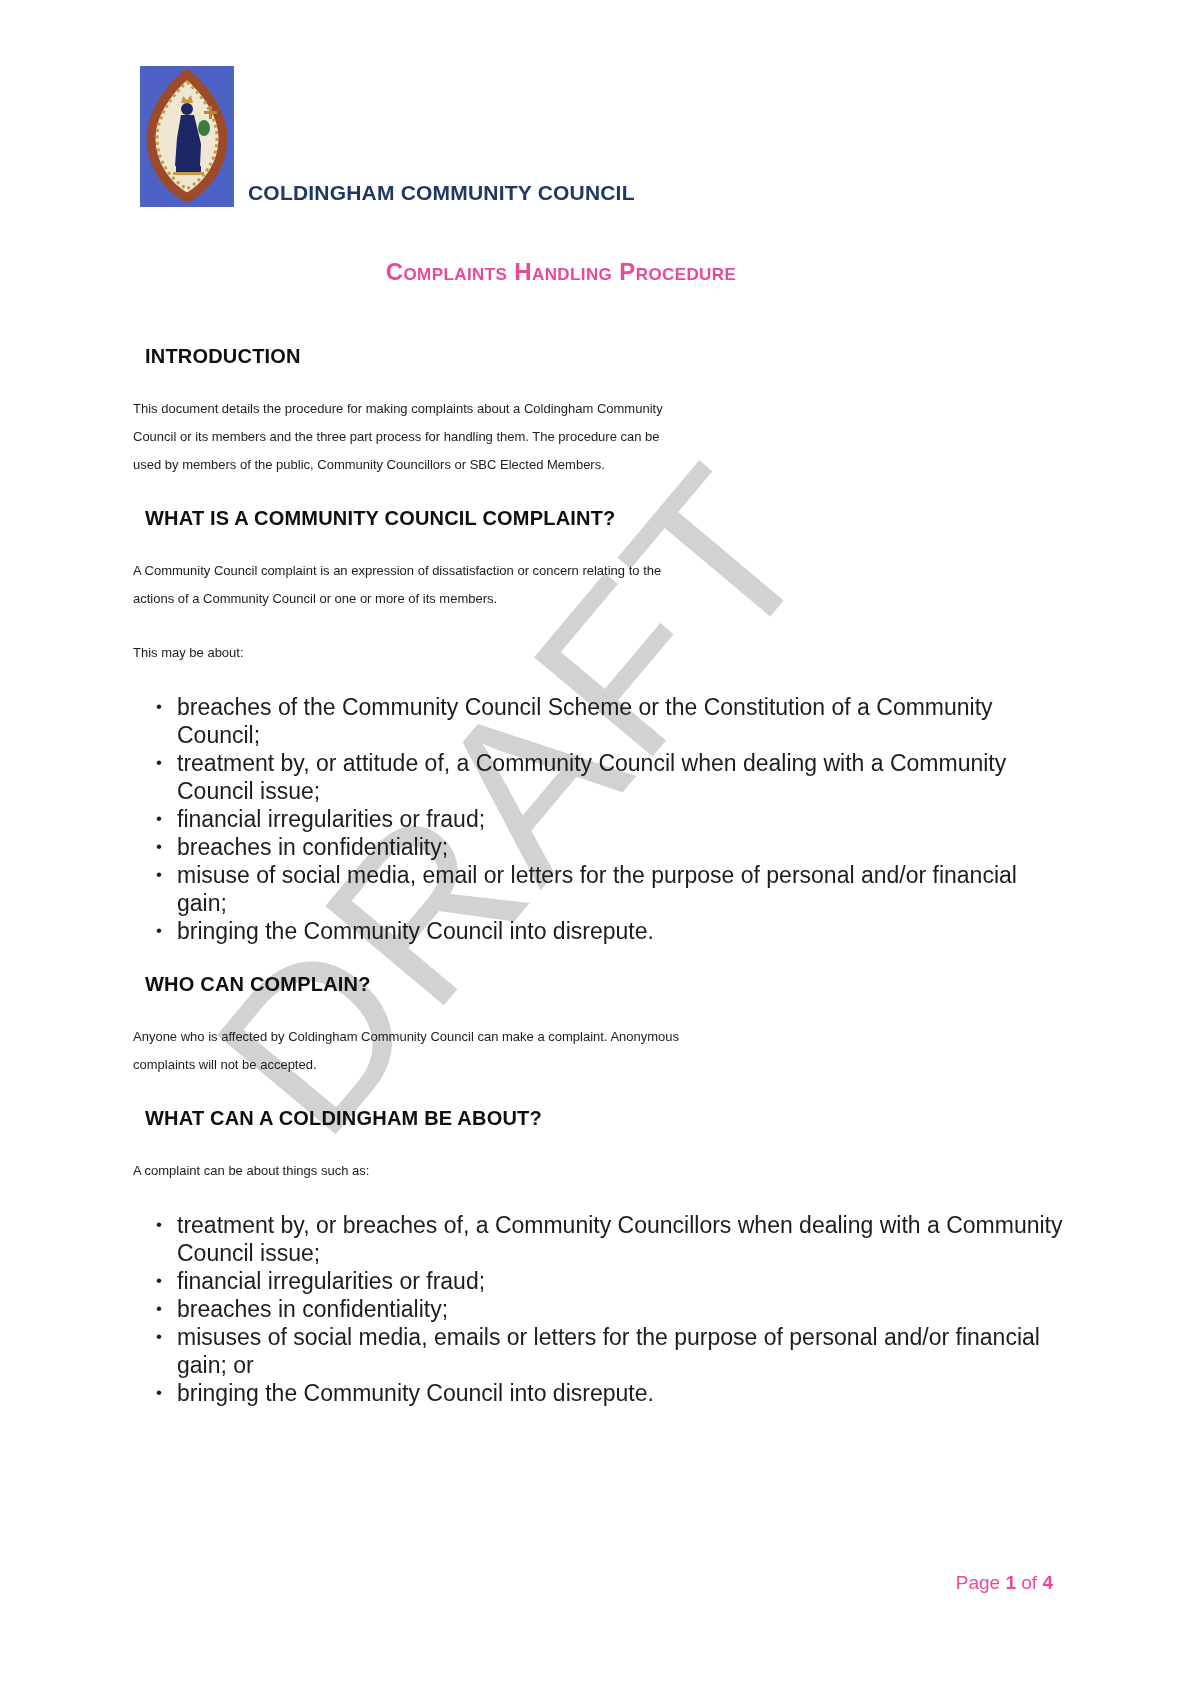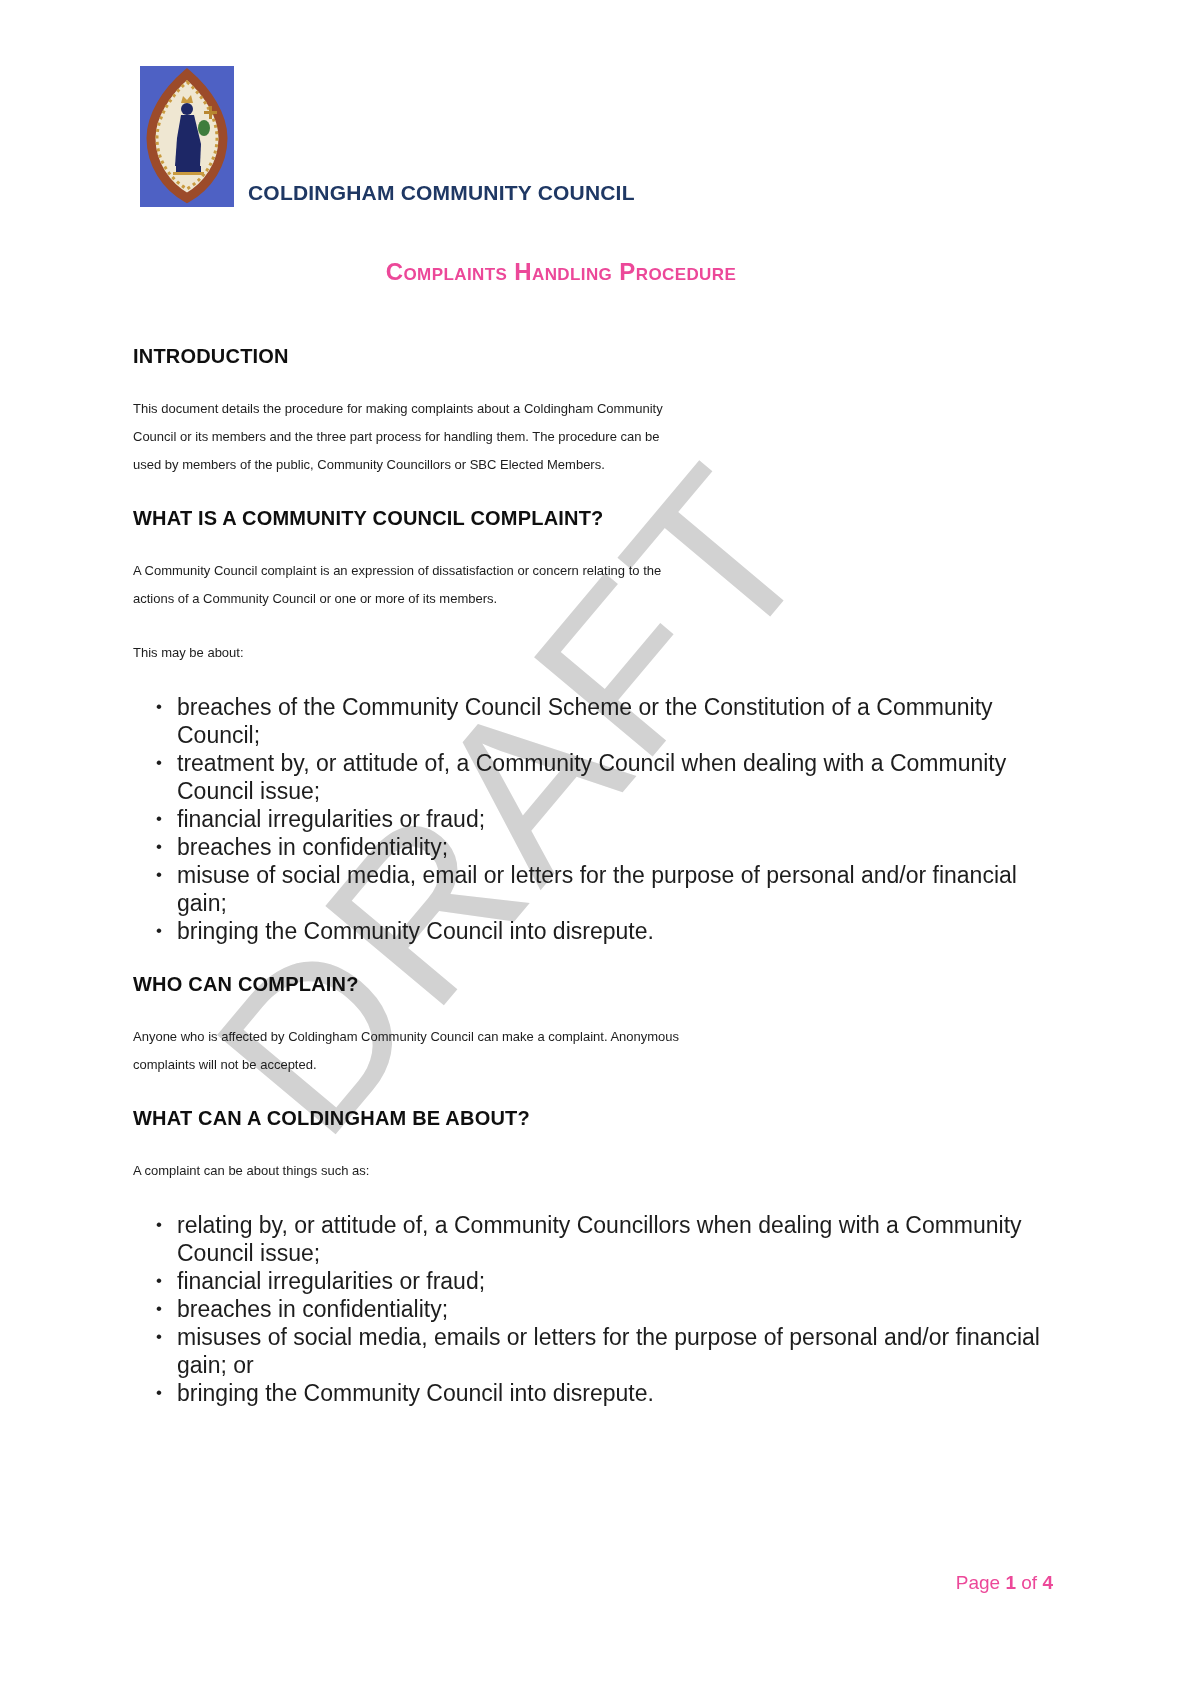--- a/index.html
+++ b/index.html
@@ -50,21 +50,21 @@
     margin-right: 76px;
     text-align: center;
     font-size: 24px;
     line-height: 30px;
     font-weight: 700;
     font-variant: small-caps;
     letter-spacing: 0.4px;
     color: #ec4899;
   }
   .sec-heading {
-    margin: 26px 0 0 0;
+    margin: 26px 0 0 12px;
     font-size: 20px;
     line-height: 26px;
     font-weight: 700;
     color: #0f0f0f;
     letter-spacing: 0.2px;
   }
   .sec-heading.first { margin-top: 56px; }
   .para {
     margin: 26px 0 0 0;
     font-size: 13px;
@@ -151,21 +151,21 @@
       <li>bringing the Community Council into disrepute.</li>
     </ul>
 
     <div class="sec-heading">WHO CAN COMPLAIN?</div>
     <div class="para">Anyone who is affected by Coldingham Community Council can make a complaint. Anonymous
 complaints will not be accepted.</div>
 
     <div class="sec-heading">WHAT CAN A COLDINGHAM BE ABOUT?</div>
     <div class="para">A complaint can be about things such as:</div>
     <ul class="bullets">
-      <li>relating by, or attitude of, a Community Councillors when dealing with a Community
+      <li>treatment by, or breaches of, a Community Councillors when dealing with a Community
 Council issue;</li>
       <li>financial irregularities or fraud;</li>
       <li>breaches in confidentiality;</li>
       <li>misuses of social media, emails or letters for the purpose of personal and/or financial
 gain; or</li>
       <li>bringing the Community Council into disrepute.</li>
     </ul>
 
   </div>
 

